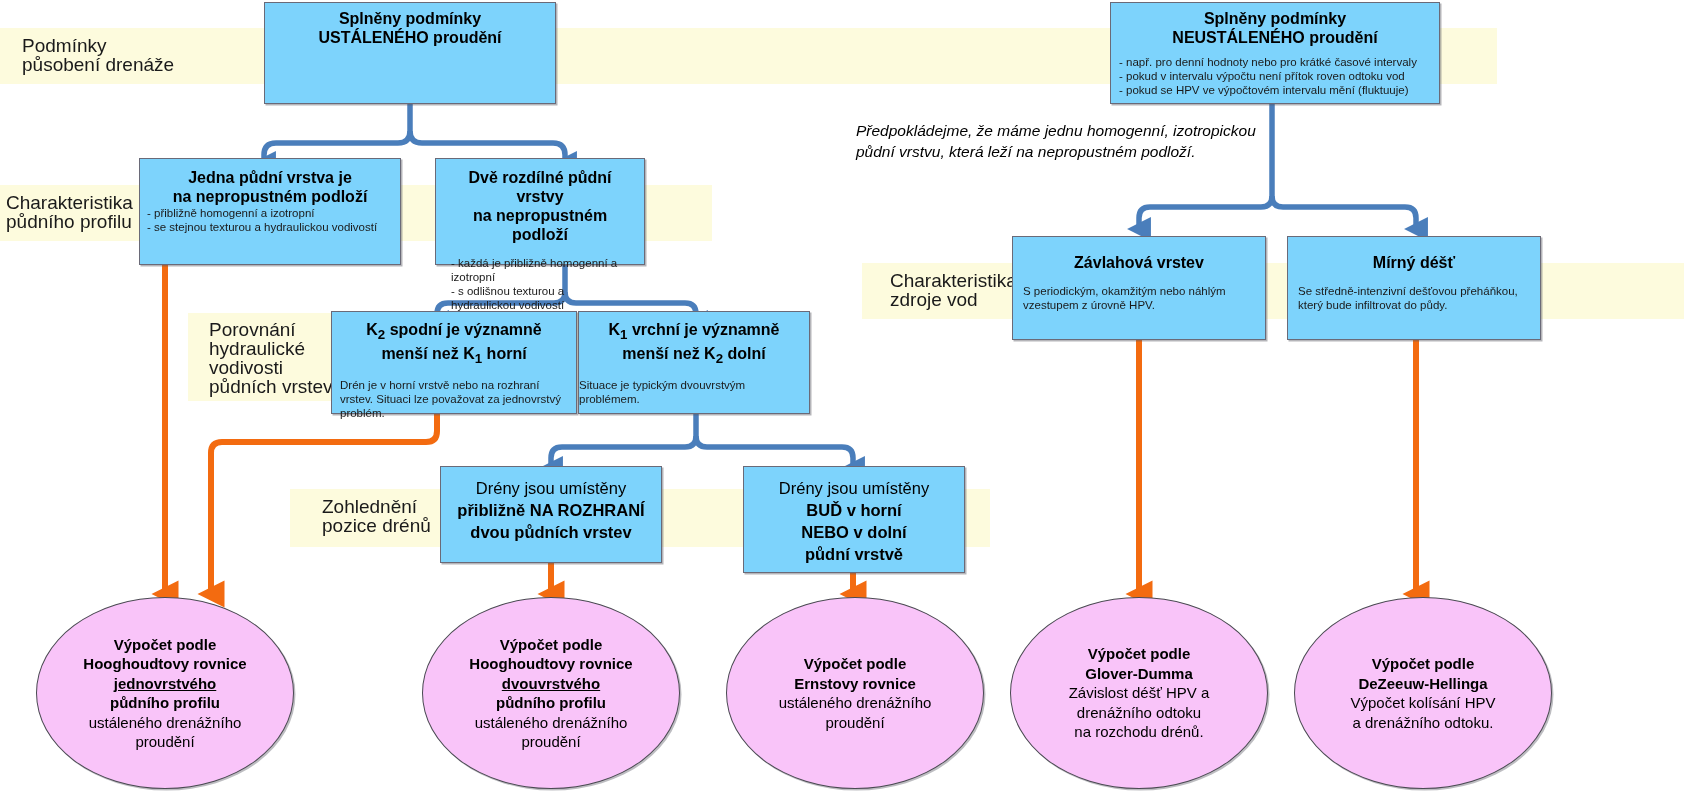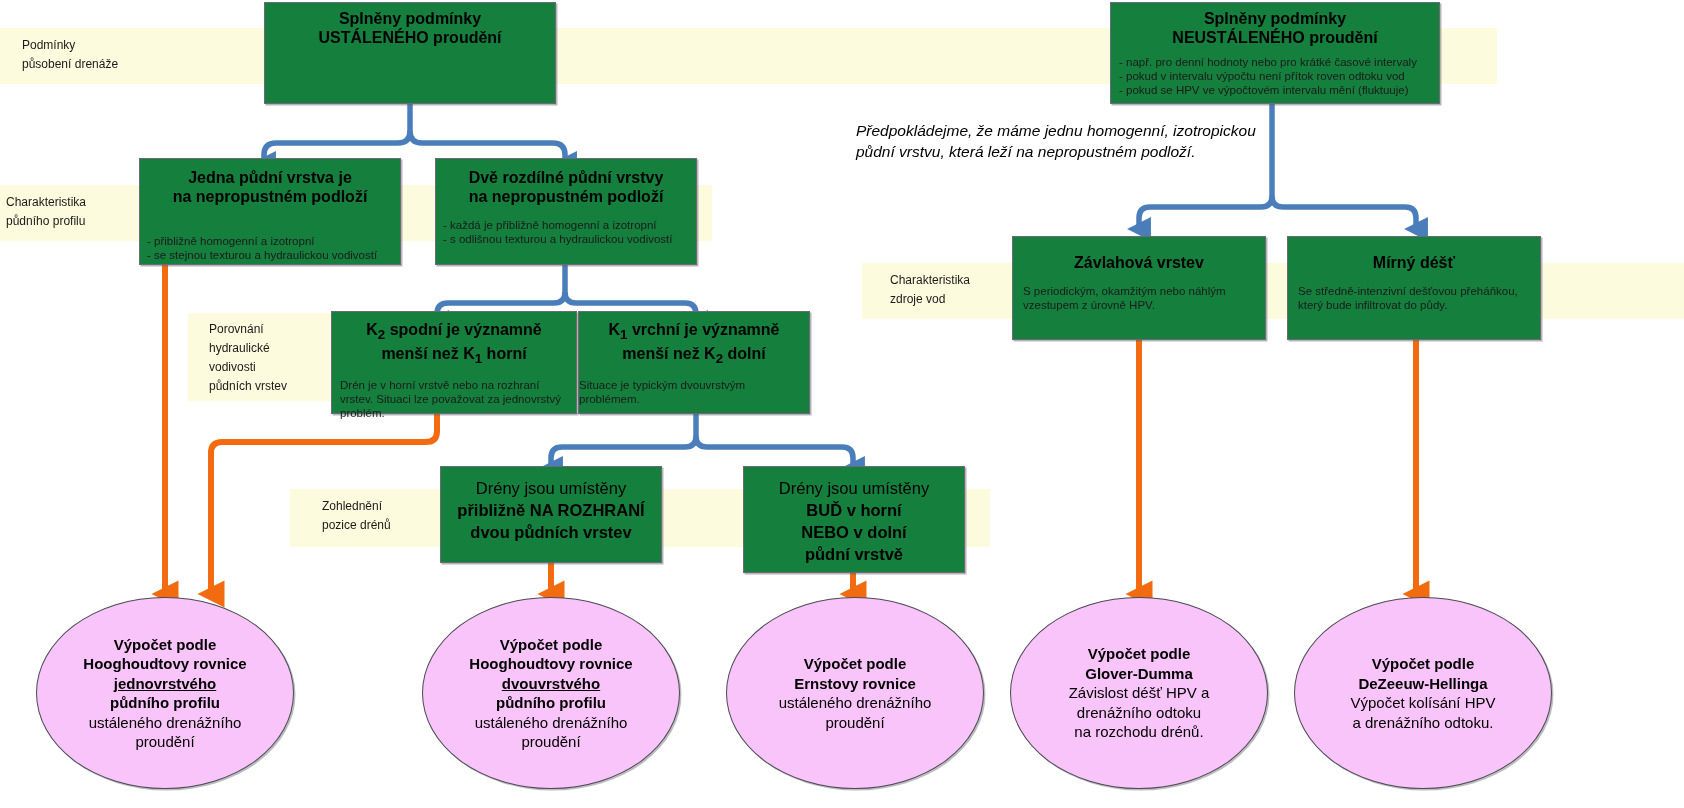--- a/index.html
+++ b/index.html
@@ -1,23 +1,23 @@
 <!DOCTYPE html>
 <html><head>
 <meta charset="utf-8">
 <style>
   html,body{margin:0;padding:0;background:#ffffff;}
   body{font-family:"Liberation Sans",sans-serif;}
   #stage{position:relative;width:1684px;height:808px;overflow:hidden;background:#fff;}
   #edges{position:absolute;left:0;top:0;width:1684px;height:808px;pointer-events:none;}
 
   .band{position:absolute;background:#fdfbdd;}
-  .band-label{position:absolute;color:#1a1a1a;font-size:12px;line-height:19px;white-space:pre-line;}
+  .band-label{position:absolute;color:#1a1a1a;font-size:19px;line-height:19px;white-space:pre-line;}
 
-  .node{position:absolute;background:#15803d;border:1.4px solid #6a6a78;
+  .node{position:absolute;background:#7dd3fc;border:1.4px solid #6a6a78;
         box-sizing:border-box;box-shadow:1.5px 1.5px 0 rgba(90,90,100,.45);}
   .node .ttl{display:block;text-align:center;font-weight:bold;font-size:16px;line-height:19px;color:#000;white-space:pre-line;}
   .node .sub{display:block;font-size:11.5px;line-height:14px;color:#1a1a1a;white-space:pre-line;}
 
   .node.mixed{padding-top:10px;}
   .node.mixed .ttl{font-weight:normal;font-size:16.5px;line-height:22px;}
   .node.mixed .ttl b{font-weight:bold;}
 
   .oval{position:absolute;background:#f9c4f9;border:1.4px solid #4a4a52;
         border-radius:50%/50%;box-sizing:border-box;display:flex;align-items:center;
@@ -104,25 +104,25 @@
     <span class="ttl">Splněny podmínky
 NEUSTÁLENÉHO proudění</span>
     <span class="sub" style="margin-top:8px;">- např. pro denní hodnoty nebo pro krátké časové intervaly
 - pokud v intervalu výpočtu není přítok roven odtoku vod
 - pokud se HPV ve výpočtovém intervalu mění (fluktuuje)</span>
   </div>
 
   <div class="node" style="left:139px;top:158px;width:262px;height:107px;padding:9px 7px 0;">
     <span class="ttl">Jedna půdní vrstva je
 na nepropustném podloží</span>
-    <span class="sub" style="margin-top:28px;">- přibližně homogenní a izotropní
+    <span class="sub" style="margin-top:0;">- přibližně homogenní a izotropní
 - se stejnou texturou a hydraulickou vodivostí</span>
   </div>
 
-  <div class="node" style="left:435px;top:158px;width:262px;height:107px;padding:9px 7px 0;">
+  <div class="node" style="left:435px;top:158px;width:210px;height:107px;padding:9px 15px 0;">
     <span class="ttl">Dvě rozdílné půdní vrstvy
 na nepropustném podloží</span>
     <span class="sub" style="margin-top:12px;">- každá je přibližně homogenní a izotropní
 - s odlišnou texturou a hydraulickou vodivostí</span>
   </div>
 
   <div class="node" style="left:331px;top:311px;width:246px;height:103px;padding:8px 8px 0;">
     <span class="ttl">K<sub>2</sub> spodní je významně<br>menší než K<sub>1</sub> horní</span>
     <span class="sub" style="margin-top:10px;">Drén je v horní vrstvě nebo na rozhraní vrstev. Situaci lze považovat za jednovrstvý problém.</span>
   </div>

